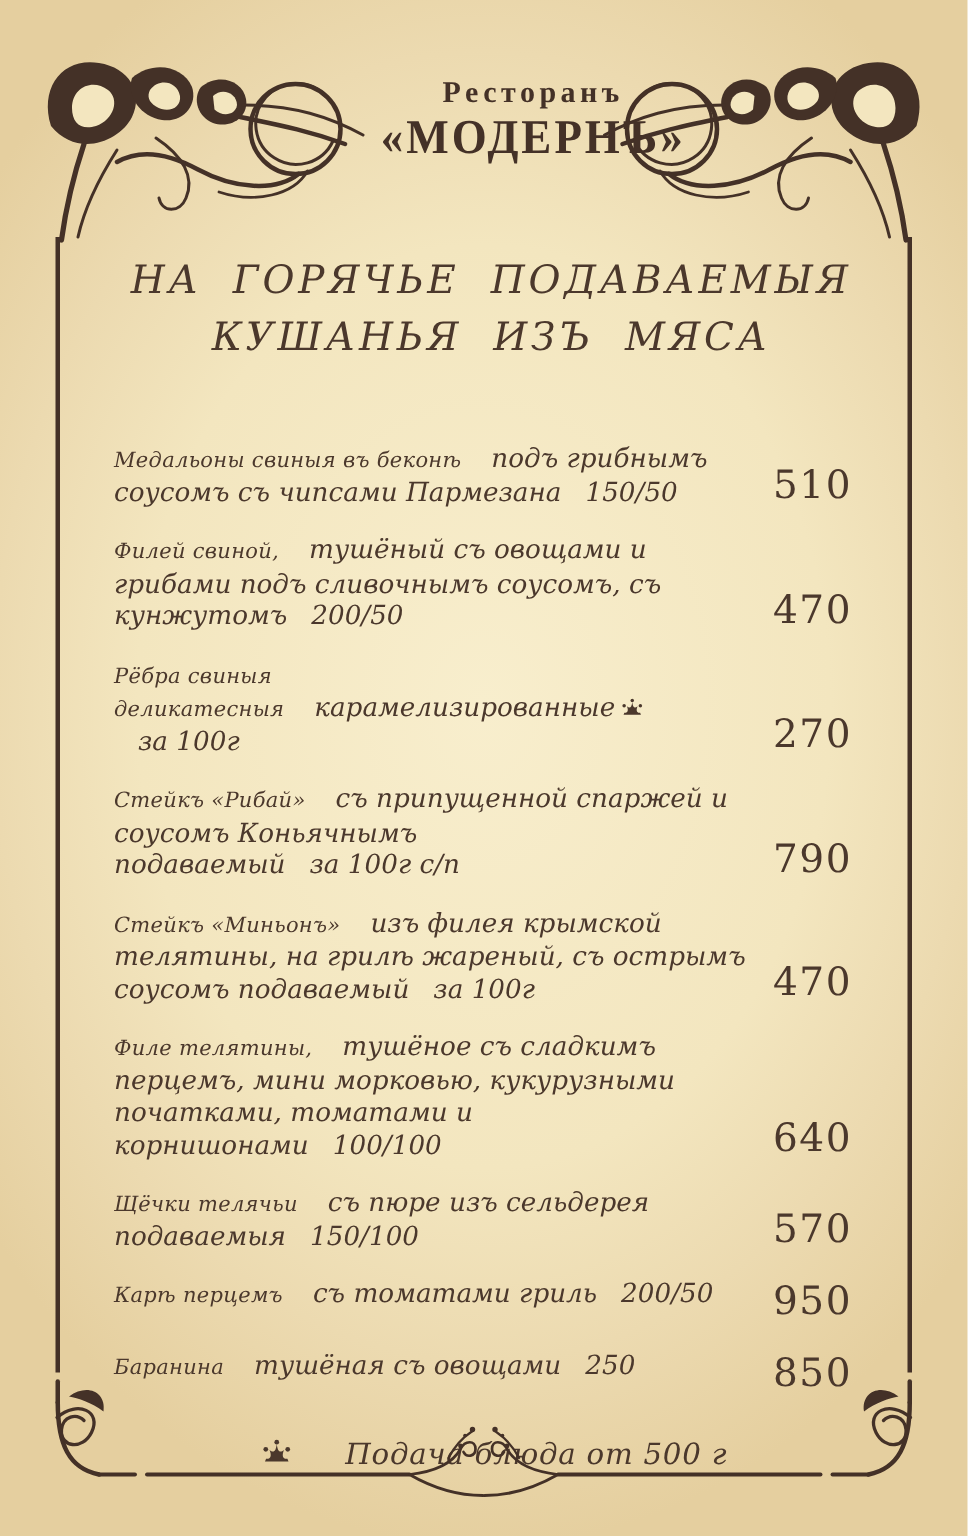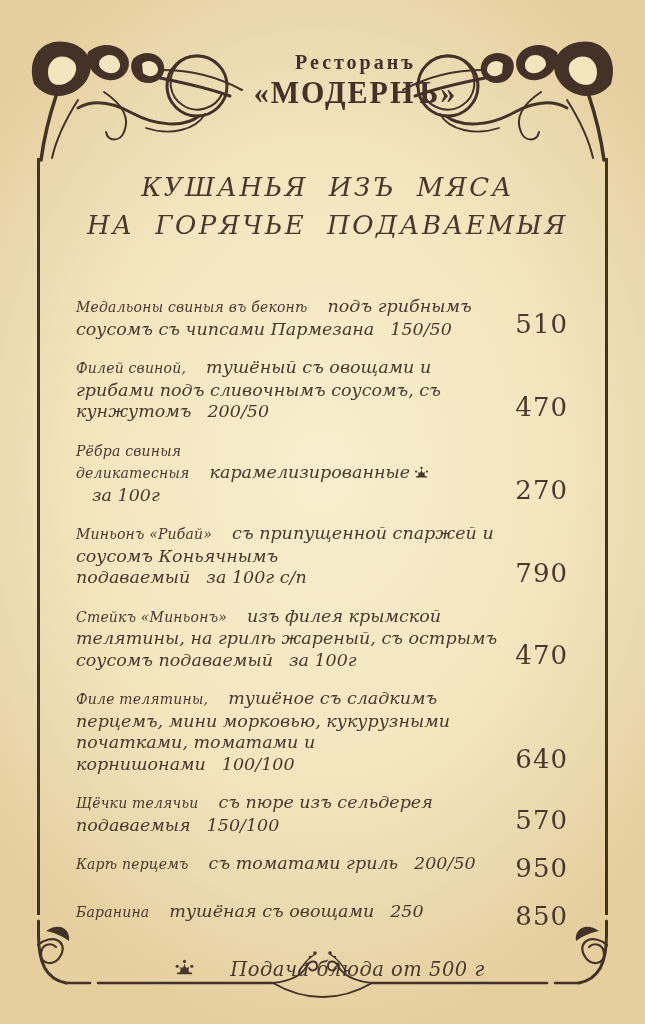--- a/index.html
+++ b/index.html
@@ -90,22 +90,22 @@
   <div class="brand">
     <div class="brand-small">Ресторанъ</div>
     <div class="brand-large">«МОДЕРНЪ»</div>
   </div>
 
   <div class="side-border left"></div>
   <div class="side-border right"></div>
 
   <div class="content">
     <div class="menu-title">
+      <div>НА ГОРЯЧЬЕ ПОДАВАЕМЫЯ</div>
       <div>КУШАНЬЯ ИЗЪ МЯСА</div>
-      <div>НА ГОРЯЧЬЕ ПОДАВАЕМЫЯ</div>
     </div>
 
     <div class="items">
   <div class="item">
     <div class="item-text">
       <span class="item-name">Медальоны свиныя въ беконѣ</span><span class="item-desc">подъ грибнымъ соусомъ съ чипсами Пармезана</span><span class="item-portion">150/50</span>
     </div>
     <div class="item-price">510</div>
   </div>
 
@@ -125,21 +125,21 @@
           <circle fill="#4b382c" cx="11" cy="2.2" r="1.5"></circle>
           <circle fill="#4b382c" cx="18" cy="6.8" r="1.5"></circle>
         </svg>
       </span><span class="item-portion">за 100г</span>
     </div>
     <div class="item-price">270</div>
   </div>
 
   <div class="item">
     <div class="item-text">
-      <span class="item-name">Миньонъ «Рибай»</span><span class="item-desc">съ припущенной спаржей и соусомъ Коньячнымъ подаваемый</span><span class="item-portion">за 100г с/п</span>
+      <span class="item-name">Стейкъ «Рибай»</span><span class="item-desc">съ припущенной спаржей и соусомъ Коньячнымъ подаваемый</span><span class="item-portion">за 100г с/п</span>
     </div>
     <div class="item-price">790</div>
   </div>
 
   <div class="item">
     <div class="item-text">
       <span class="item-name">Стейкъ «Миньонъ»</span><span class="item-desc">изъ филея крымской телятины, на грилѣ жареный, съ острымъ соусомъ подаваемый</span><span class="item-portion">за 100г</span>
     </div>
     <div class="item-price">470</div>
   </div>

